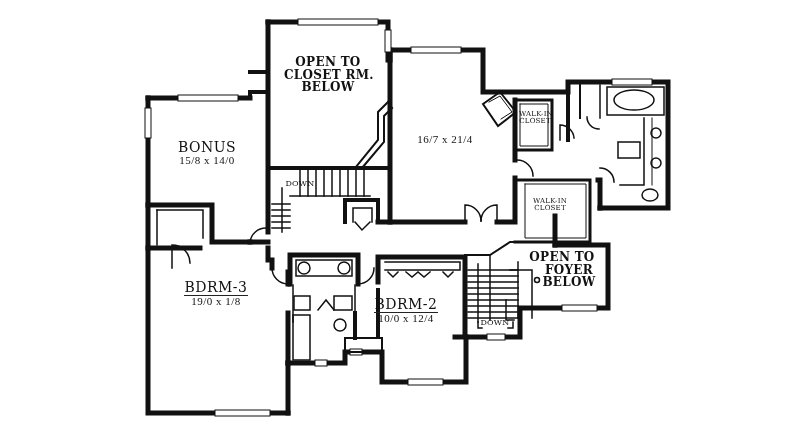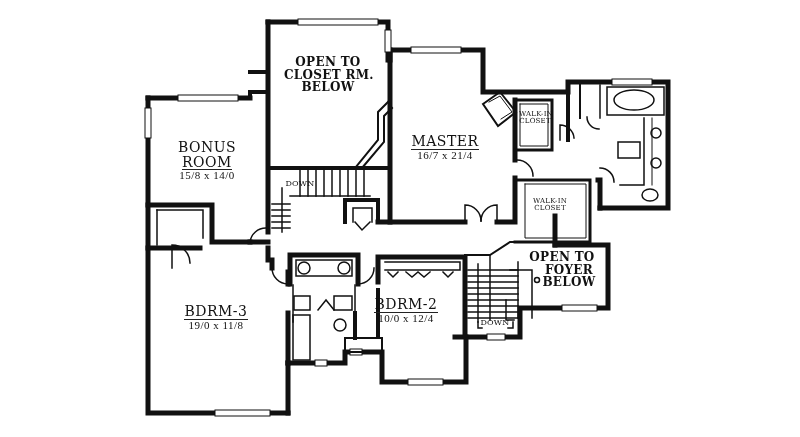--- a/index.html
+++ b/index.html
@@ -179,42 +179,40 @@
 </svg>
 
 <div class="lbl lbl-sm" style="left:284px;top:56px;width:88px;">
   <div>OPEN TO</div>
   <div>CLOSET RM.</div>
   <div>BELOW</div>
 </div>
 
 <div class="lbl" style="left:160px;top:140px;width:94px;">
   <div class="lbl-big">BONUS</div>
-  <div class="lbl-big"><span class="ul">ROOM</span></div>
   <div class="lbl-dim">15/8 x 14/0</div>
 </div>
 
 <div class="lbl" style="left:400px;top:134px;width:90px;">
-  <div class="lbl-big"><span class="ul">MASTER</span></div>
   <div class="lbl-dim">16/7 x 21/4</div>
 </div>
 
 <div class="lbl lbl-xs" style="left:519px;top:111px;width:32px;">
   <div>WALK-IN</div>
   <div>CLOSET</div>
 </div>
 
 <div class="lbl lbl-xs" style="left:530px;top:198px;width:40px;">
   <div>WALK-IN</div>
   <div>CLOSET</div>
 </div>
 
-<div class="lbl" style="left:178px;top:304px;width:76px;">
+<div class="lbl" style="left:178px;top:280px;width:76px;">
   <div class="lbl-big"><span class="ul">BDRM-3</span></div>
-  <div class="lbl-dim">19/0 x 11/8</div>
+  <div class="lbl-dim">19/0 x 1/8</div>
 </div>
 
 <div class="lbl" style="left:368px;top:297px;width:76px;">
   <div class="lbl-big"><span class="ul">BDRM-2</span></div>
   <div class="lbl-dim">10/0 x 12/4</div>
 </div>
 
 <div class="lbl lbl-sm" style="left:524px;top:251px;width:76px;">
   <div>OPEN TO</div>
   <div style="padding-left:14px;">FOYER</div>

